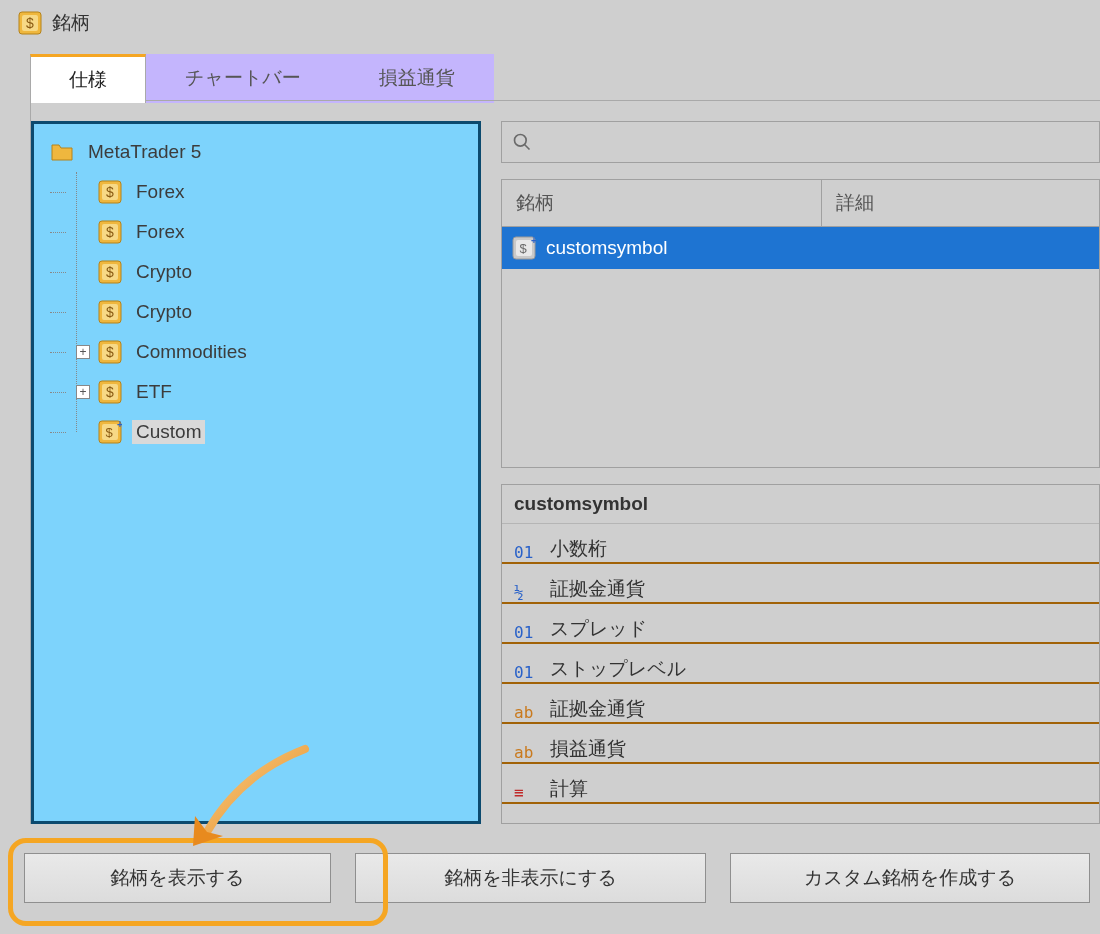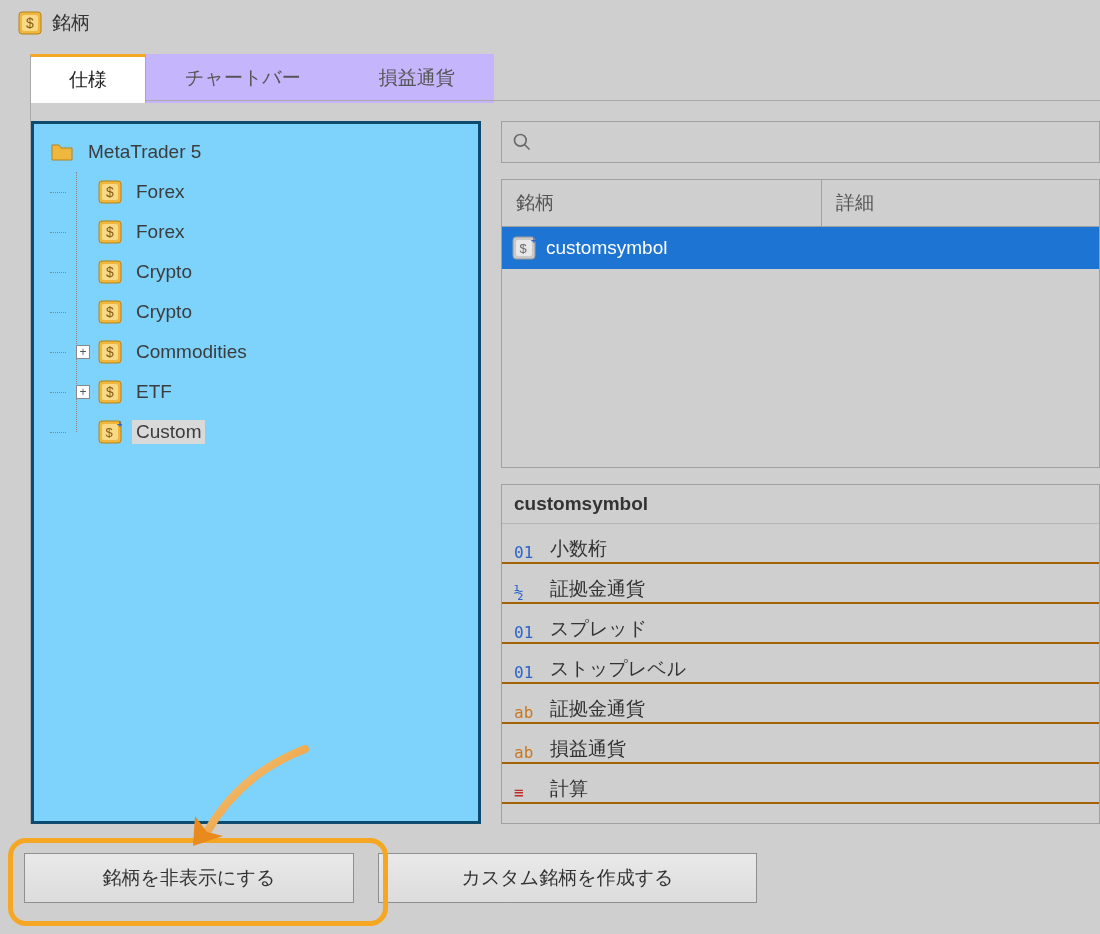--- a/index.html
+++ b/index.html
@@ -214,20 +214,21 @@
           </div>
         <div class="proprow">
             <span class="ptype ptbar">≡</span>
             <span>計算</span>
           </div>
       </div>
     </div>
   </div>
 
   <div class="btnrow">
+    <button class="btn">銘柄を表示する</button>
     <button class="btn">銘柄を非表示にする</button>
     <button class="btn">カスタム銘柄を作成する</button>
   </div>
 
   <div class="highlight hl-btn"></div>
   <svg class="arrow" style="left:185px;bottom:80px;width:130px;height:110px" viewBox="0 0 130 110">
     <defs>
       <linearGradient id="ag" x1="0" y1="0" x2="1" y2="1">
         <stop offset="0" stop-color="#f7cf8a"></stop>
         <stop offset="1" stop-color="#e88a1e"></stop>

